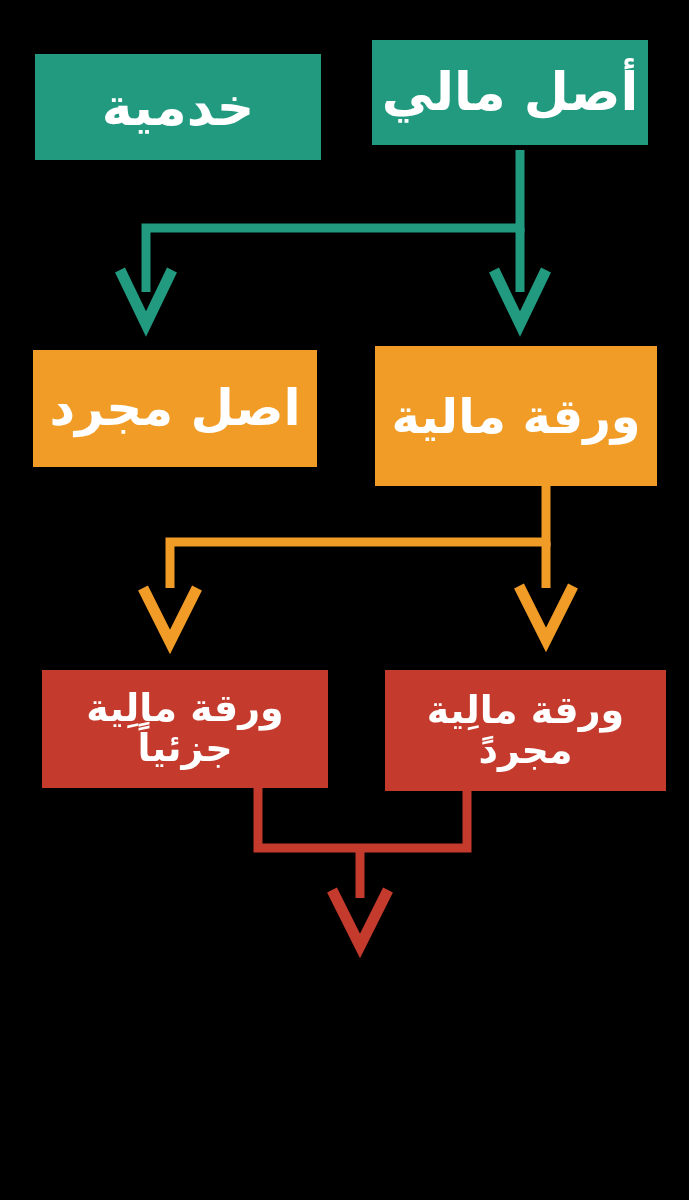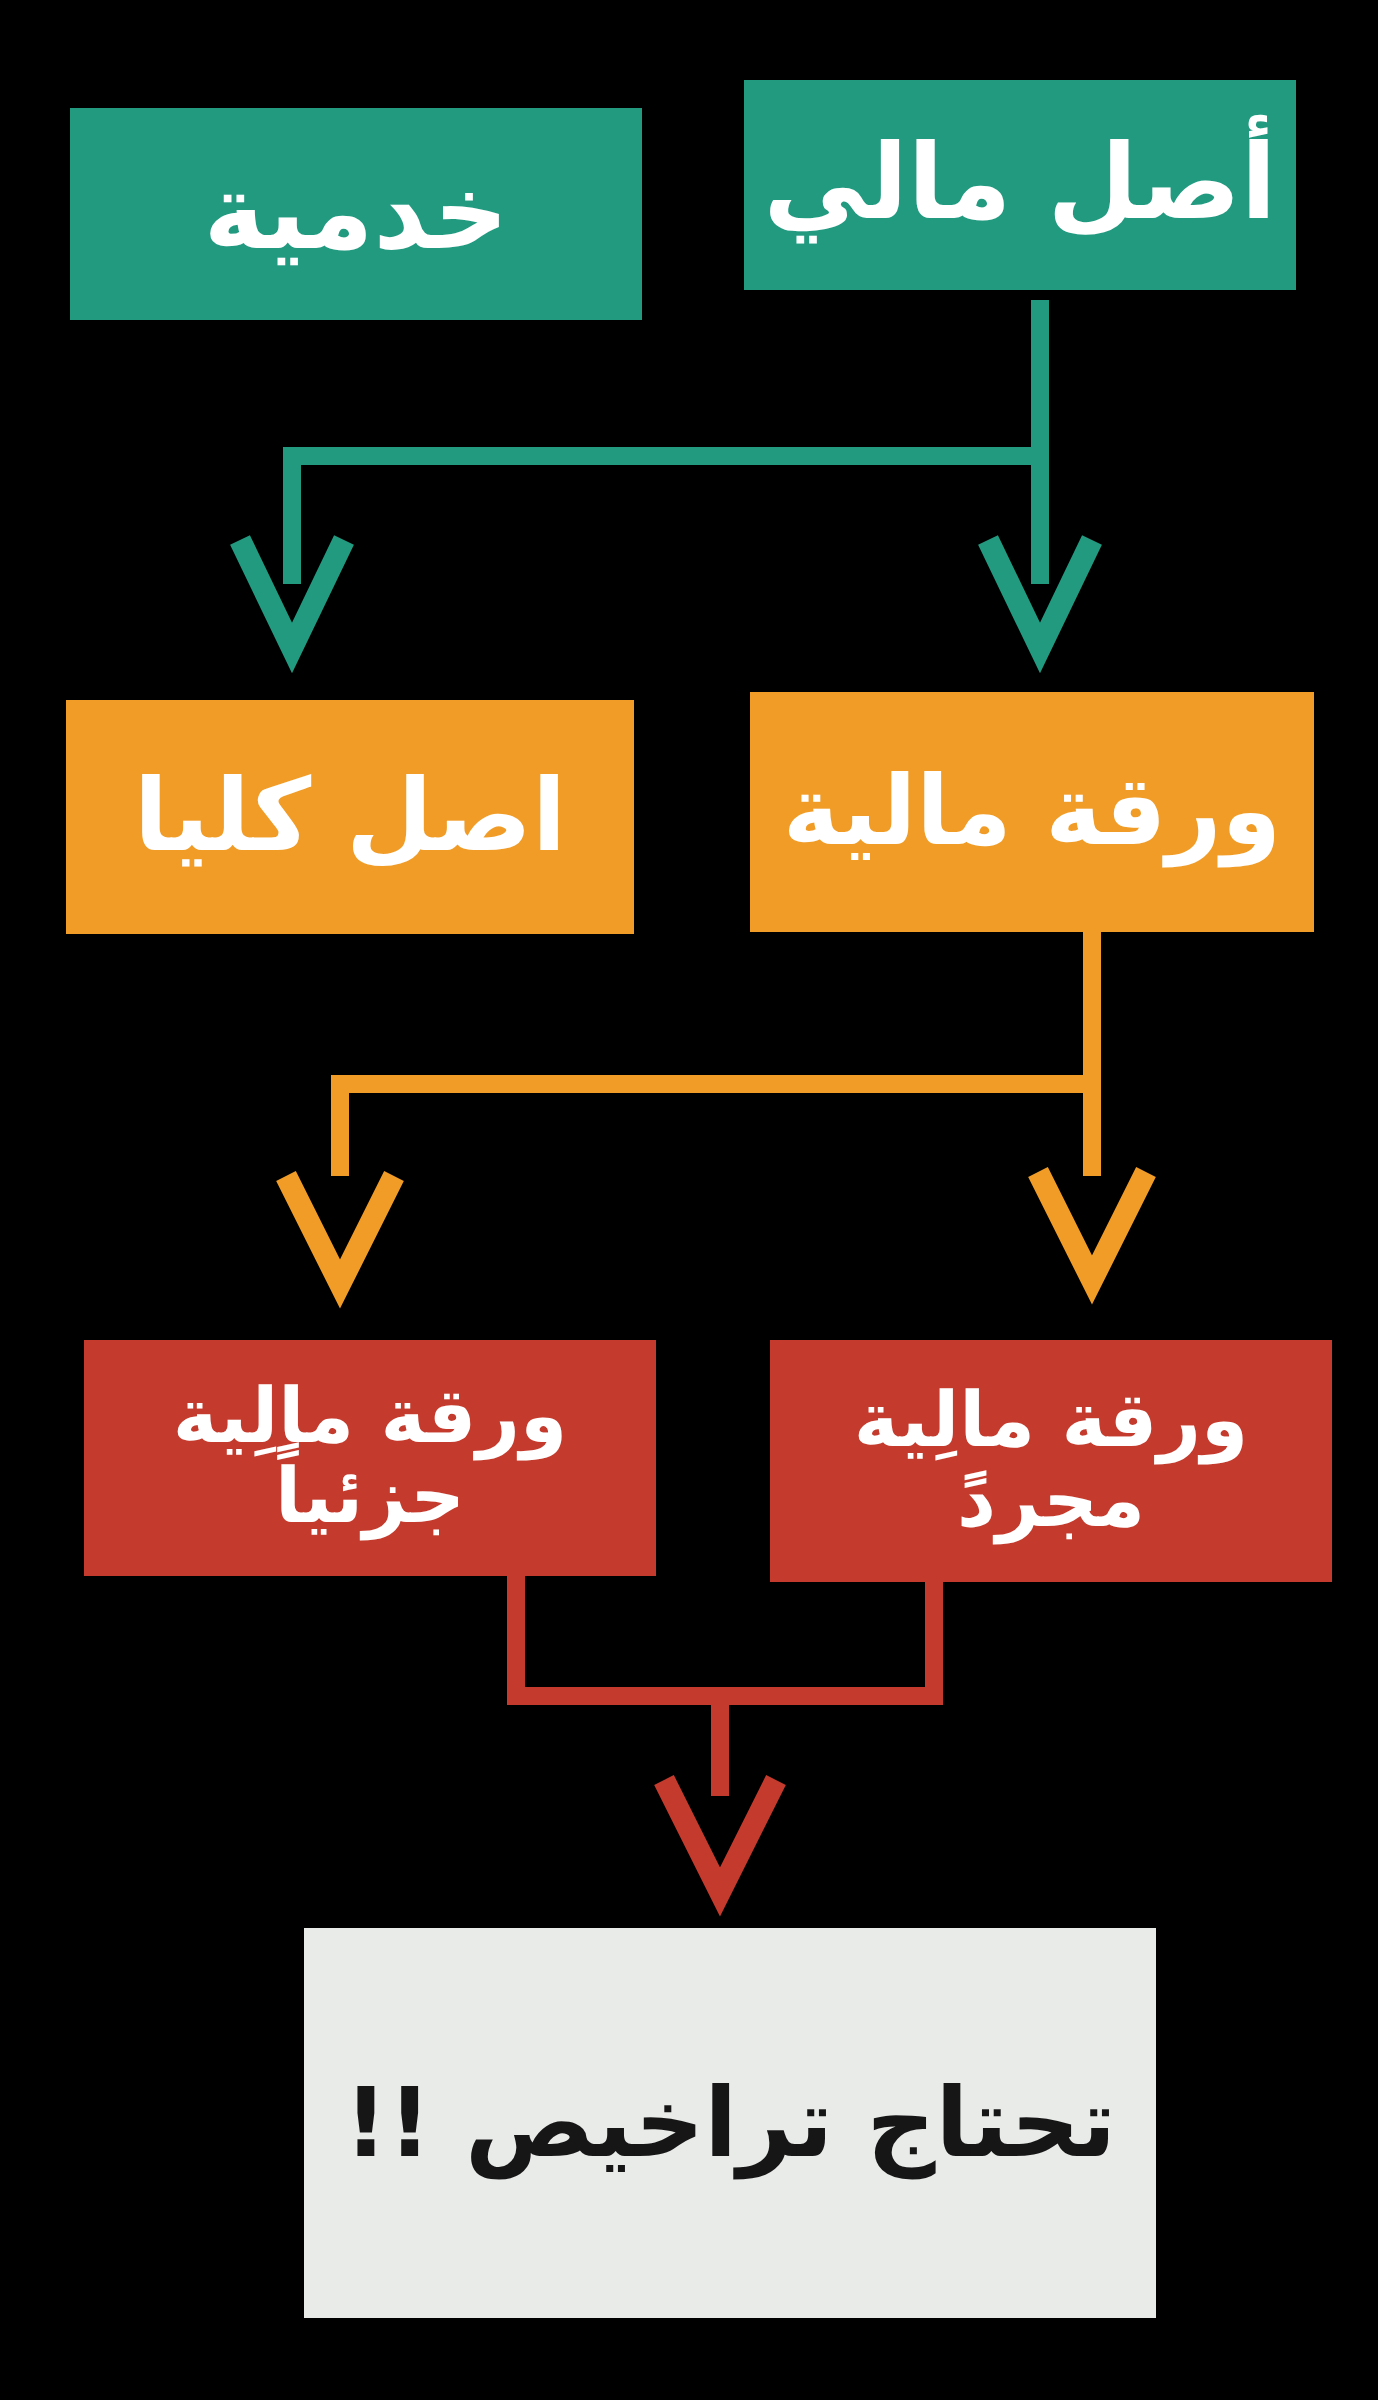--- a/index.html
+++ b/index.html
@@ -35,21 +35,21 @@
     direction: rtl;
   }
   .node .lbl { display: block; }
   .teal   { background: var(--color-teal, #219a80); text-align: center; }
   .orange { background: var(--color-orange, #f09c26); }
   .red    { background: var(--color-red, #c43a2c); }
 
   .node-service          { left: 35px;  top: 54px;  width: 286px; height: 106px; font-size: 52px; }
   .node-financial-asset  { left: 372px; top: 40px;  width: 276px; height: 105px; font-size: 52px; }
   .node-abstract-asset   { left: 33px;  top: 350px; width: 284px; height: 117px; font-size: 50px; }
-  .node-financial-paper  { left: 375px; top: 346px; width: 282px; height: 120px; font-size: 48px; }
+  .node-financial-paper  { left: 375px; top: 346px; width: 282px; height: 140px; font-size: 48px; }
   .node-partial-paper    { left: 42px;  top: 670px; width: 286px; height: 118px; font-size: 38px; }
   .node-full-paper       { left: 385px; top: 670px; width: 281px; height: 121px; font-size: 38px; }
 
   .result-box {
     position: absolute;
     z-index: 2;
     left: 152px;
     top: 964px;
     width: 426px;
     height: 195px;
@@ -105,34 +105,31 @@
 
   <div class="node teal node-service">
     <span class="lbl">خدمية</span>
   </div>
 
   <div class="node teal node-financial-asset">
     <span class="lbl">أصل مالي</span>
   </div>
 
   <div class="node orange node-abstract-asset">
-    <span class="lbl">اصل كليا</span>
+    <span class="lbl">اصل مجرد</span>
   </div>
 
   <div class="node orange node-financial-paper">
     <span class="lbl">ورقة مالية</span>
   </div>
 
   <div class="node red node-partial-paper">
     <span class="lbl">ورقة مالِية</span>
     <span class="lbl">جزئياً</span>
   </div>
 
   <div class="node red node-full-paper">
     <span class="lbl">ورقة مالِية</span>
     <span class="lbl">مجردً</span>
   </div>
 
-  <div class="result-box">
-    <span>تحتاج تراخيص !!</span>
-  </div>
 
 </div>
 
 </body></html>

